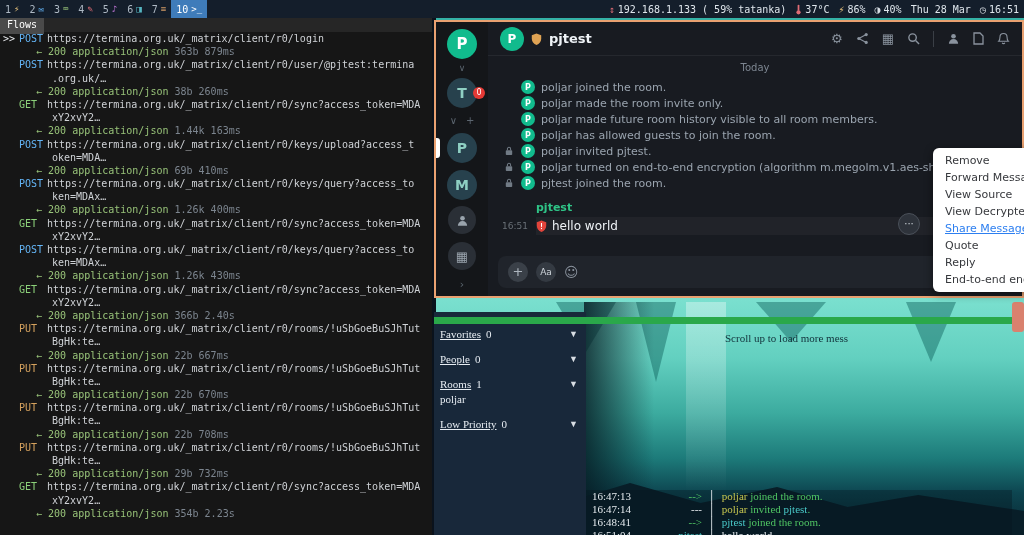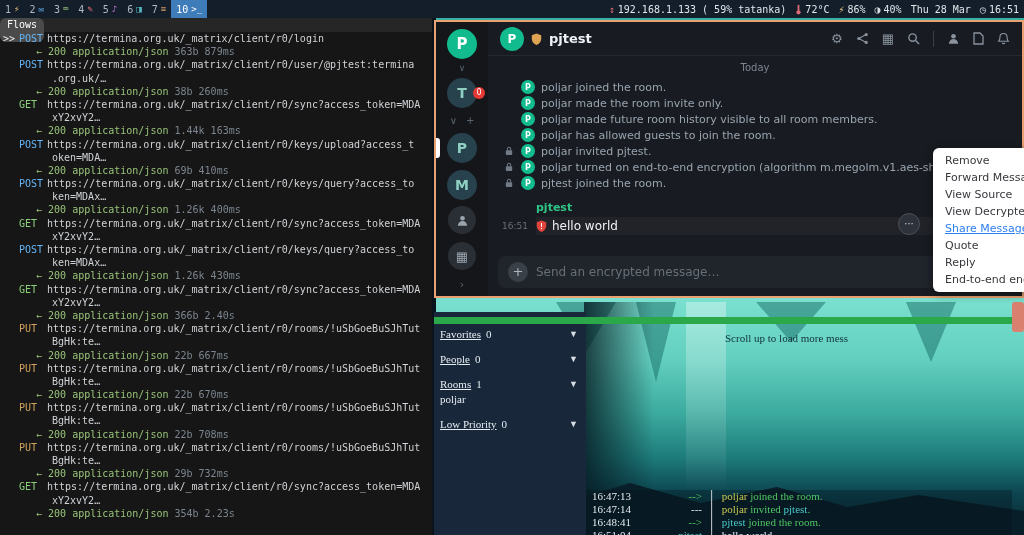--- a/index.html
+++ b/index.html
@@ -16,21 +16,21 @@
   .wnum { font-size: 10px; }
   .wi { font-size: 9px; }
   .status-right { display: flex; gap: 9px; align-items: center; padding-right: 5px; color: #dfe6ec; }
   .seg { display: inline-flex; gap: 3px; align-items: center; }
   .sicon svg, .sicon span { vertical-align: middle; }
 
   
   .mitm { position: absolute; top: 18px; left: 0; width: 432px; height: 517px; background: #161616;
     font-family: "DejaVu Sans Mono", monospace; font-size: 10px; color: #cfd2d6; overflow: hidden; z-index: 2; }
   .mitm-header { height: 14px; background: #262626; }
-  .mitm-tab { display: inline-block; height: 24px; line-height: 14px; padding: 0 7px; background: #4a4a4a; color: #fff; border-radius: 6px; }
+  .mitm-tab { display: inline-block; height: 16px; line-height: 14px; padding: 0 7px; background: #4a4a4a; color: #fff; }
   .fl { height: 13.2px; line-height: 13.2px; white-space: pre; padding-left: 3px; overflow: hidden; }
   .fmark { display: inline-block; width: 16px; color: #eceff2; }
   .fmethod { display: inline-block; width: 28px; }
   .furl { color: #cfd2d6; }
   .fcont { padding-left: 52px; color: #cfd2d6; }
   .fresp { padding-left: 36px; }
   .fcode, .fctype { color: #98c379; }
   .fmeta { color: #7c858f; }
 
   
@@ -184,21 +184,21 @@
     <div class="status-right" id="status-right">
         <span class="seg">
           <span class="sicon"><span style="color:#e06c75">↕</span></span>
           <span class="stext">192.168.1.133 ( 59% tatanka)</span>
         </span>
         <span class="seg">
           <span class="sicon"><svg width="7" height="11" viewBox="0 0 8 12">
               <rect x="3" y="0.5" width="2" height="7" rx="1" fill="#e06c75"></rect>
               <circle cx="4" cy="9.2" r="2.4" fill="#e06c75"></circle>
             </svg></span>
-          <span class="stext">72°C</span>
+          <span class="stext">37°C</span>
         </span>
         <span class="seg">
           <span class="sicon"><span style="color:#e5c07b">⚡</span></span>
           <span class="stext">86%</span>
         </span>
         <span class="seg">
           <span class="sicon"><span style="color:#d8dee4">◑</span></span>
           <span class="stext">40%</span>
         </span>
         <span class="seg">
@@ -402,21 +402,20 @@
                   <rect x="5.4" y="9.2" width="1.2" height="1.4" fill="#fff"></rect>
                 </svg>
               </span>
             <span class="msg-text">hello world</span>
             <span class="msg-opts">···</span>
           </div>
         </div>
       </div>
       <div class="el-composer">
         <div class="cmp-plus">+</div>
-        <div class="cmp-ph">Send an encrypted message…</div>
         <div class="cmp-aa">Aa</div>
         <div class="cmp-smile">☺</div>
       </div>
     </div>
   </div>
 
   <div class="gomuks">
     <div class="gk-green"></div>
     <div class="gk-side" id="gk-sidebar">
         <div class="gk-sec">

